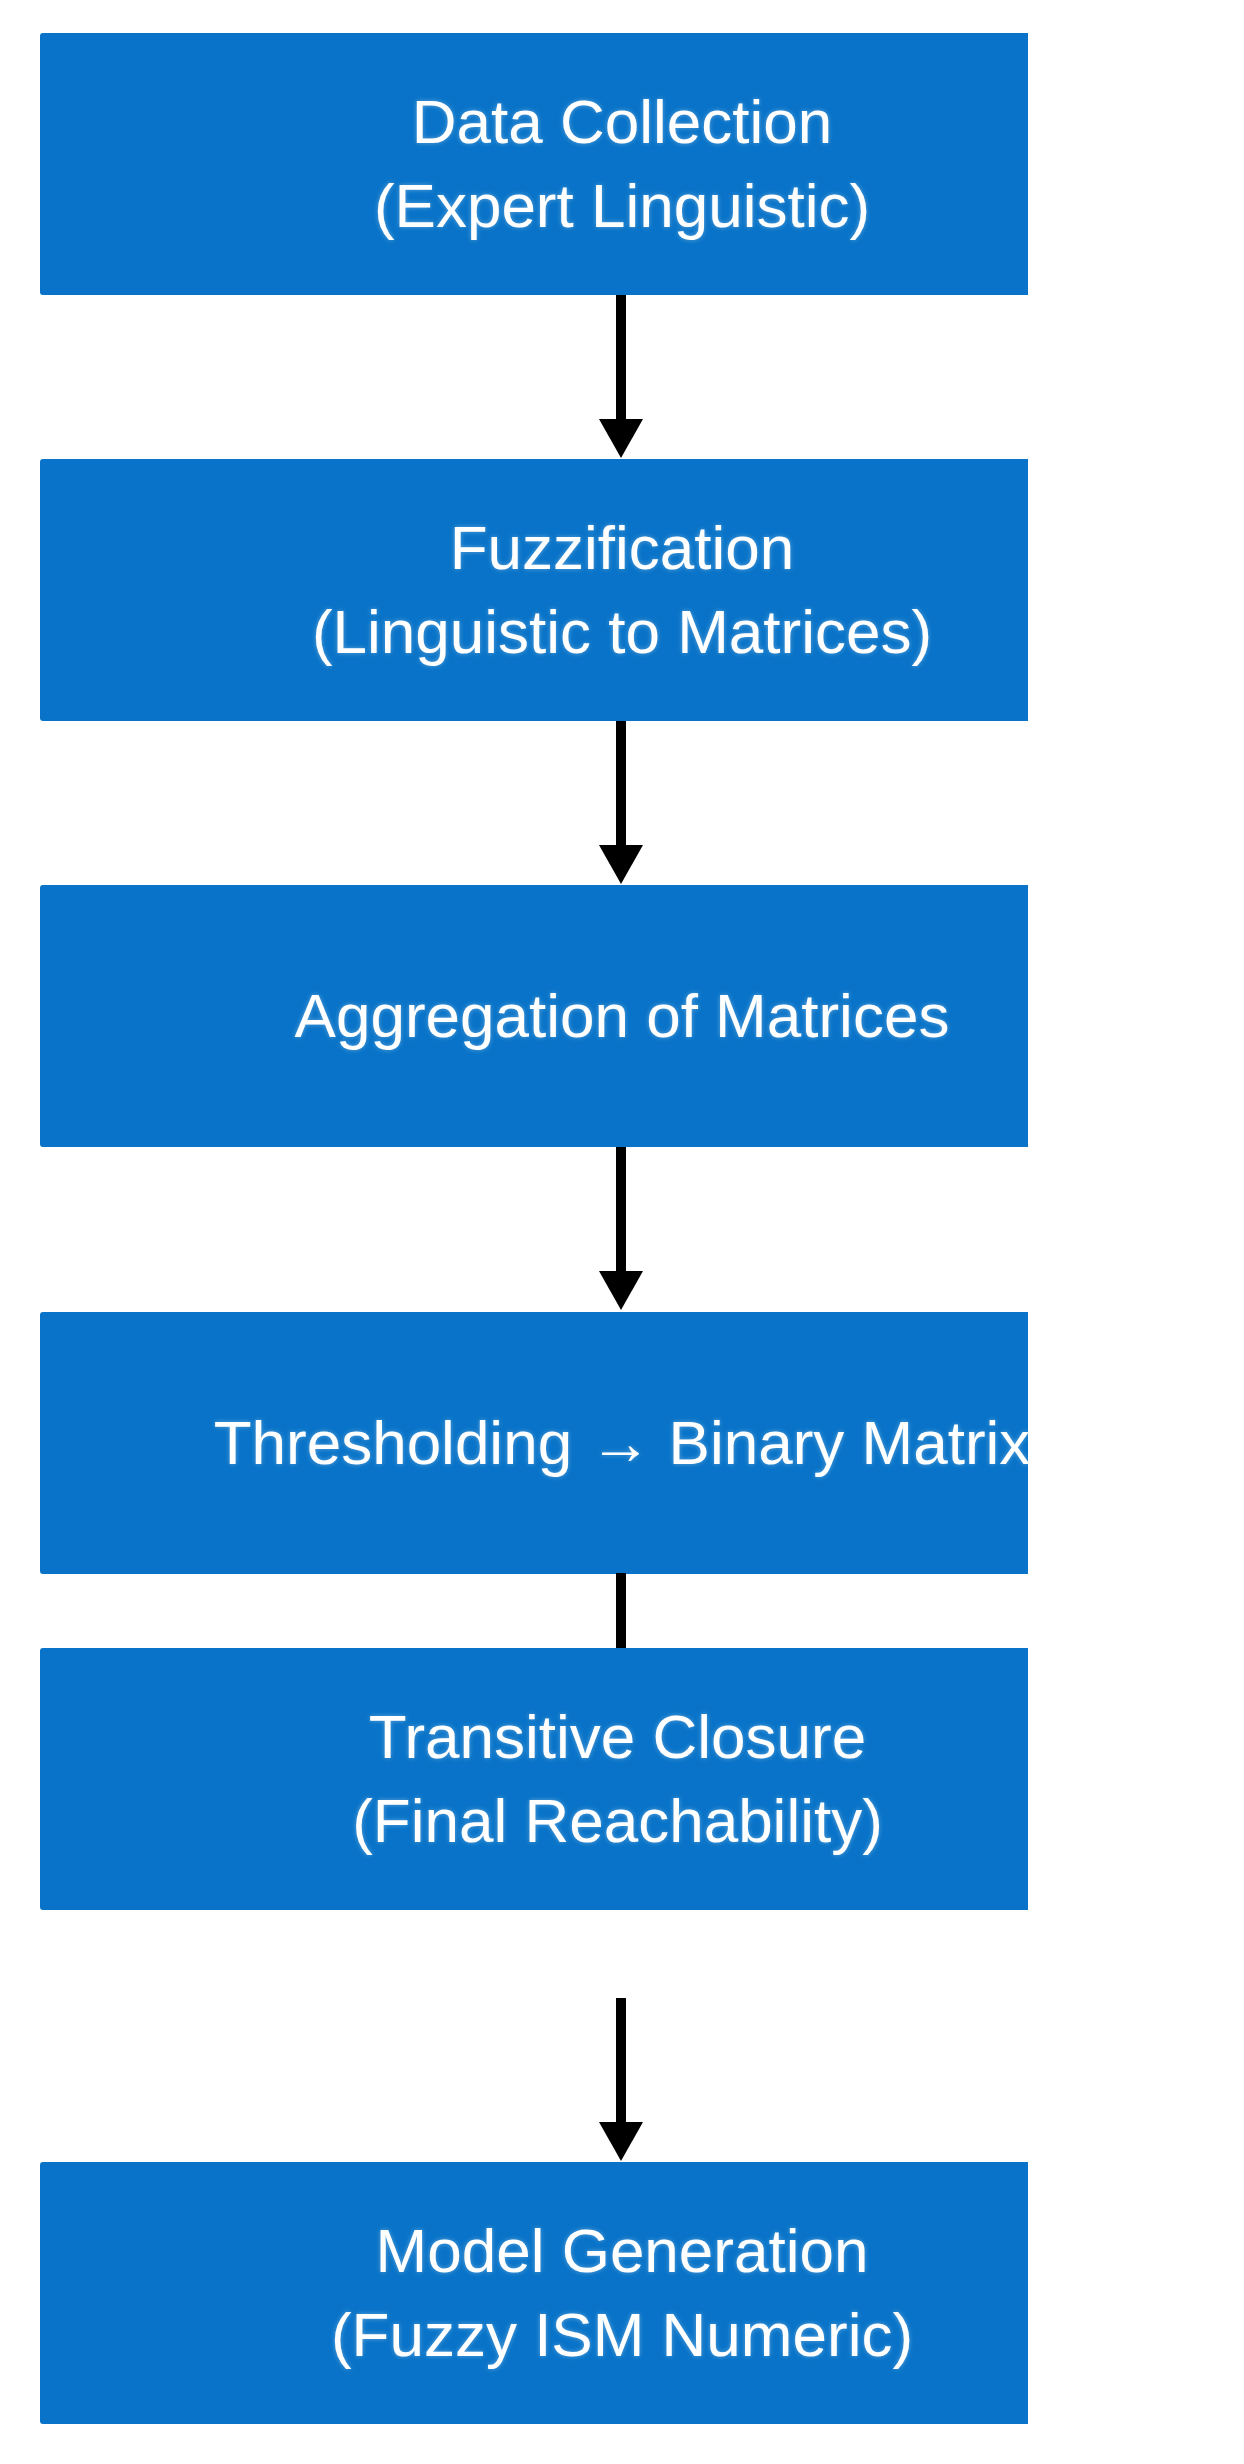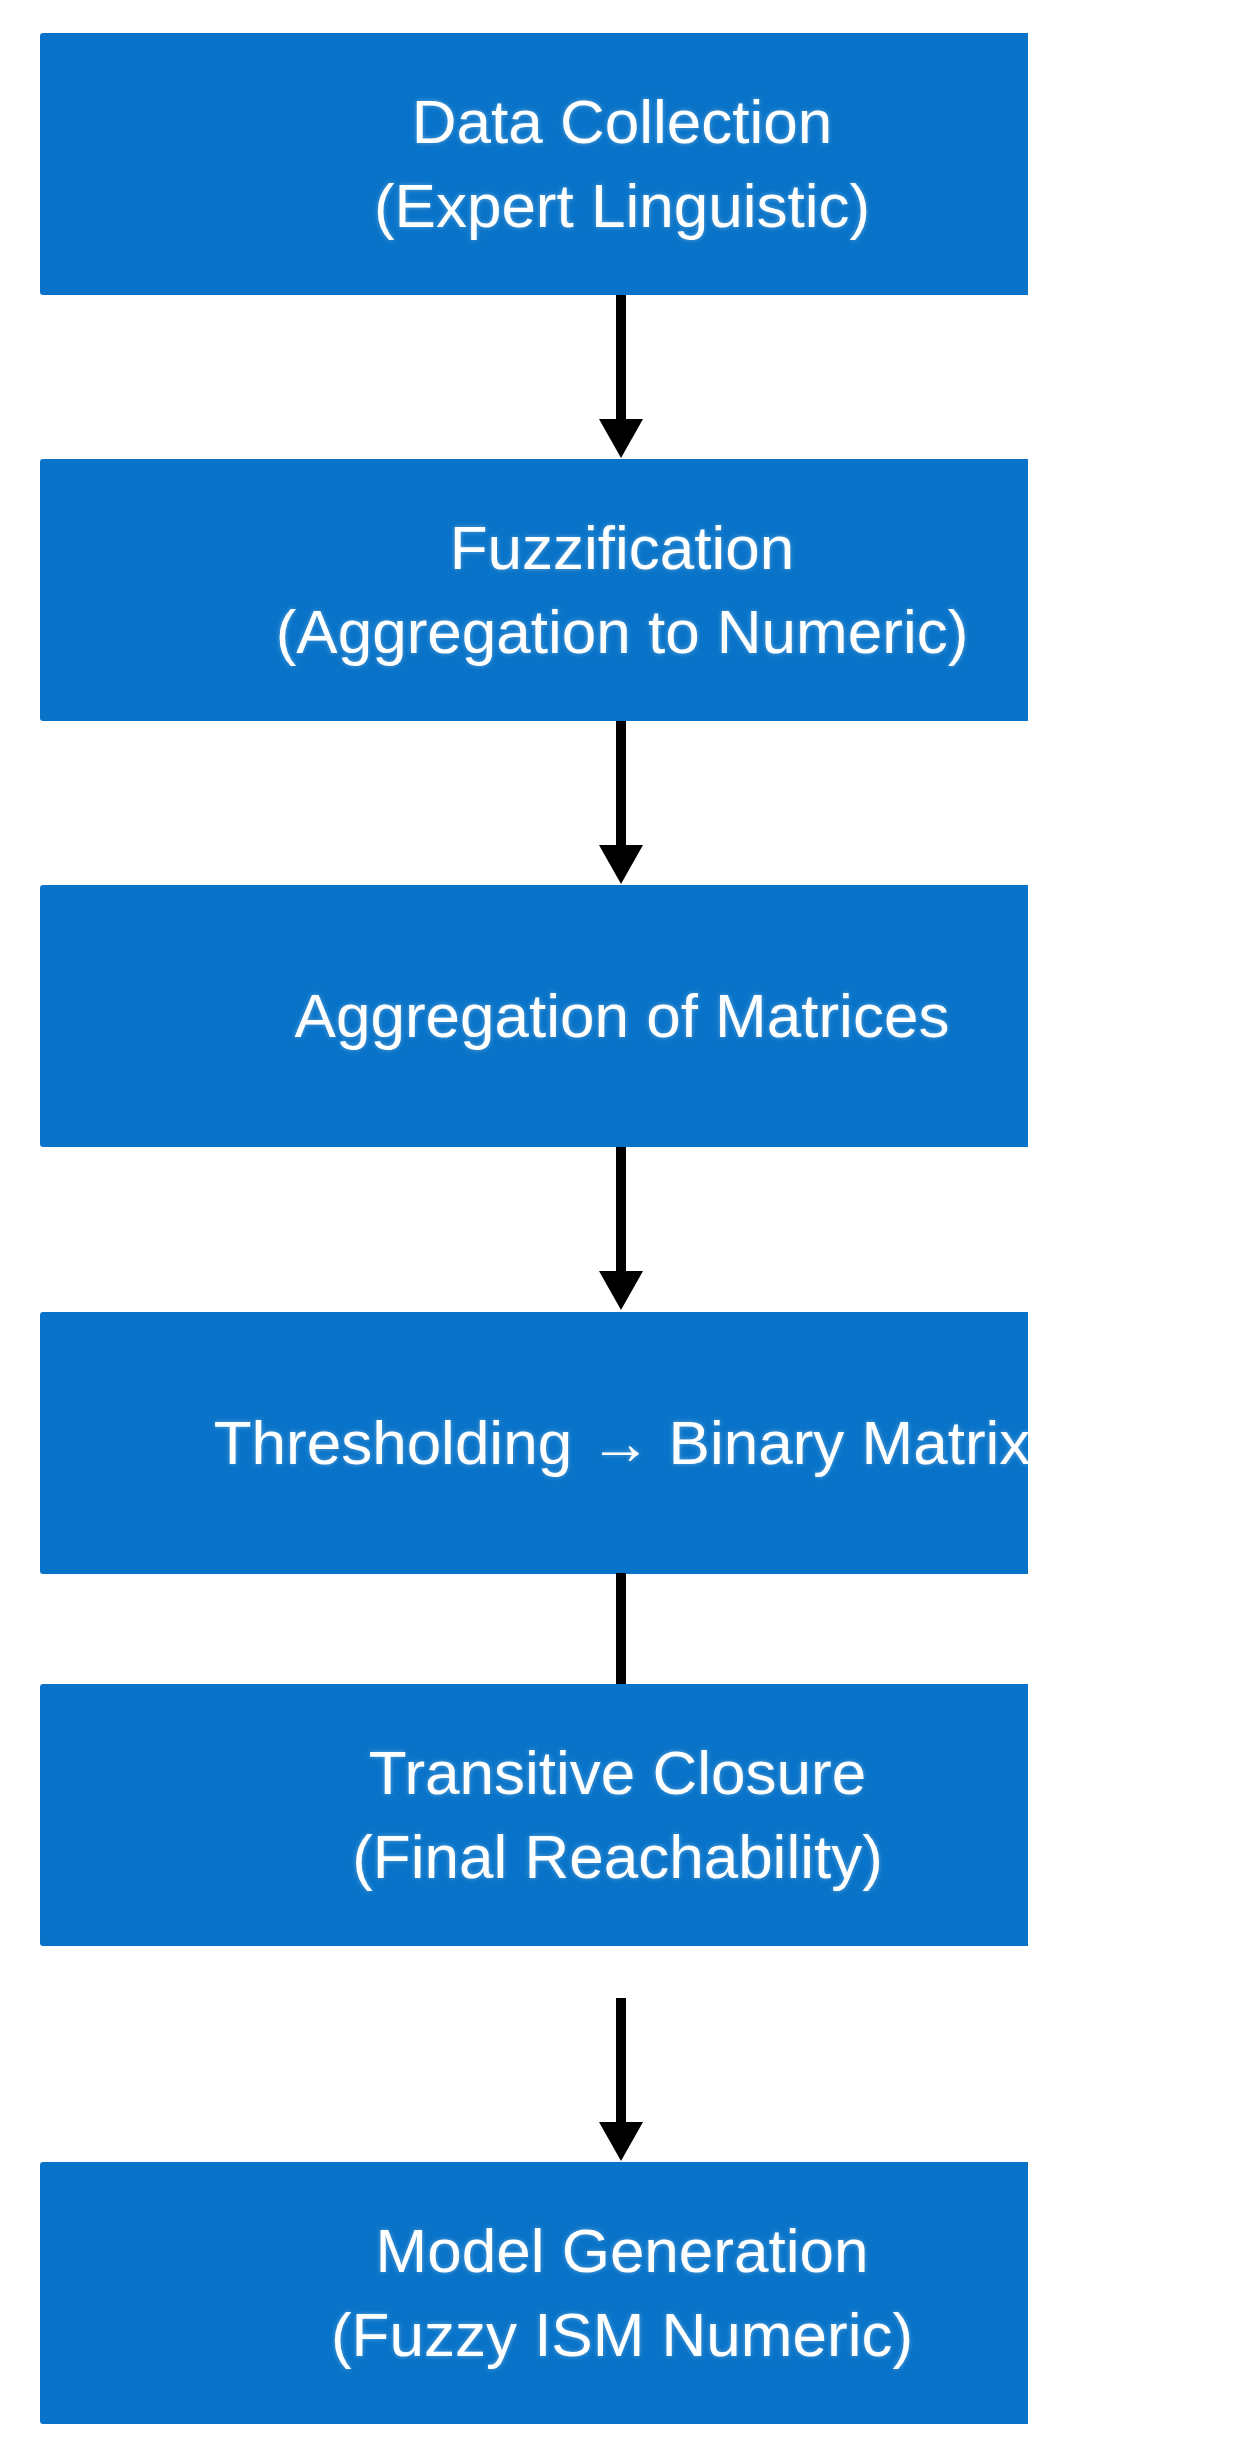--- a/index.html
+++ b/index.html
@@ -37,21 +37,21 @@
     font-weight: 400;
     white-space: nowrap;
     text-shadow: 0 0 5px rgba(255,255,255,0.35);
   }
   .step-line:empty { display: none; }
 
   .b1 { top: 33px; }
   .b2 { top: 459px; text-align: right; }
   .b3 { top: 885px; }
   .b4 { top: 1312px; }
-  .b5 { top: 1684px; padding-left: 15px; }
+  .b5 { top: 1648px; padding-left: 15px; }
   .b6 { top: 2162px; text-align: center; }
 
   .flow-arrow {
     position: absolute;
     left: 598px;
     width: 46px;
     height: 164px;
   }
   .a1 { top: 295px; }
   .a2 { top: 721px; }
@@ -74,21 +74,21 @@
     <div class="step-line">(Expert Linguistic)</div>
   </div>
 
   <svg class="flow-arrow a1" viewBox="0 0 46 164" xmlns="http://www.w3.org/2000/svg">
     <rect x="18" y="0" width="10" height="128"></rect>
     <polygon points="1,124 45,124 23,163"></polygon>
   </svg>
 
   <div class="step-box b2">
     <div class="step-line">Fuzzification</div>
-    <div class="step-line">(Aggregation to Numeric)</div>
+    <div class="step-line">(Linguistic to Matrices)</div>
   </div>
 
   <svg class="flow-arrow a2" viewBox="0 0 46 164" xmlns="http://www.w3.org/2000/svg">
     <rect x="18" y="0" width="10" height="128"></rect>
     <polygon points="1,124 45,124 23,163"></polygon>
   </svg>
 
   <div class="step-box b3">
     <div class="step-line">Aggregation of Matrices</div>
 

